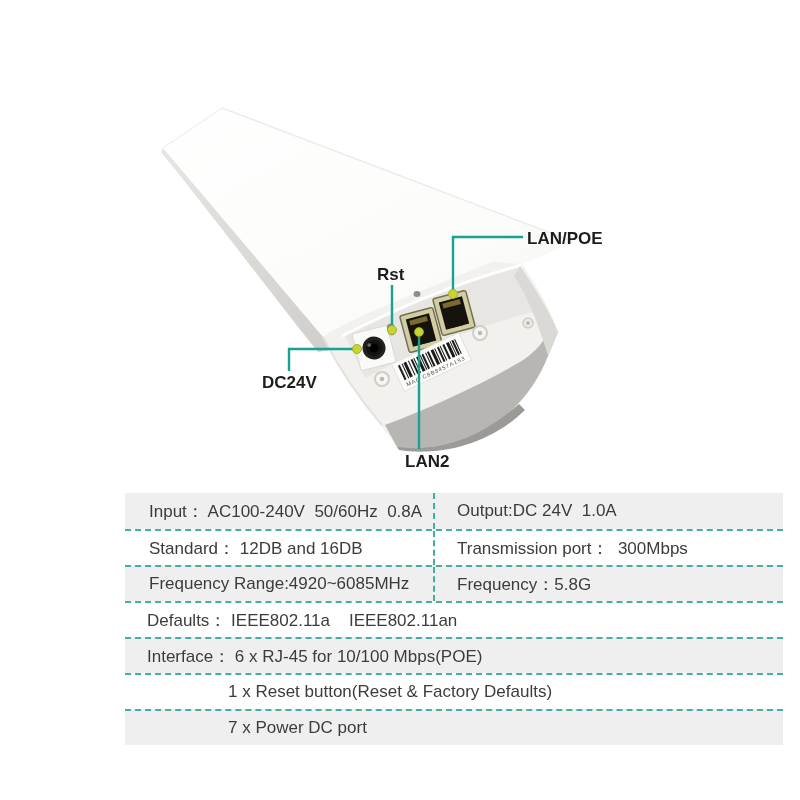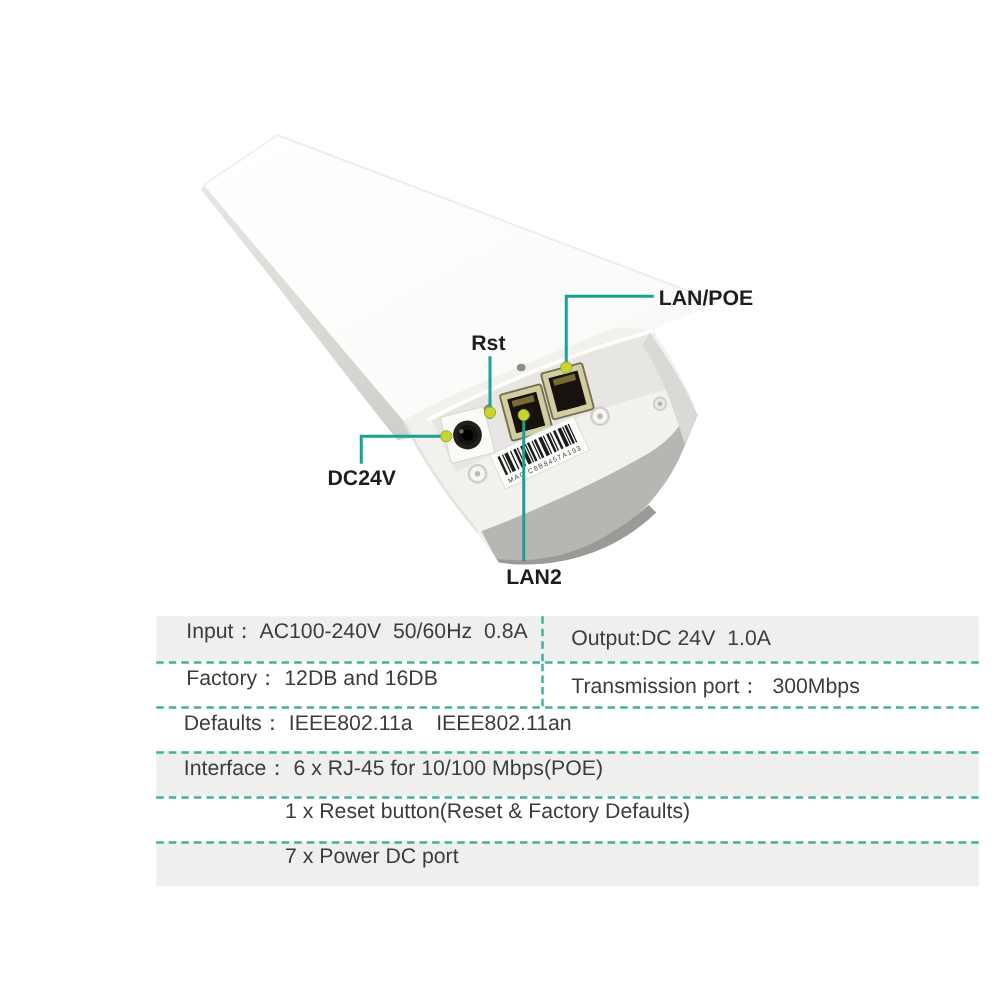--- a/index.html
+++ b/index.html
@@ -7,21 +7,21 @@
     position:relative; width:800px; height:800px; overflow:hidden;
     background:#ffffff; font-family:"Liberation Sans", sans-serif;
   }
   svg.device-art { position:absolute; left:0; top:0; }
 
   .callout-label { font:bold 17px "Liberation Sans", sans-serif; fill:#1d1d1d; }
   .mac-text { font:5.5px "Liberation Sans", sans-serif; fill:#4a4a48; letter-spacing:1px; }
 
   .spec-table { position:absolute; left:125px; top:493px; width:658px; }
   .row {
-    display:flex; height:36px; box-sizing:border-box; 
+    display:flex; height:36px; box-sizing:border-box; align-items:center;
     font-size:17px; color:#3c3c3c;
   }
   .row.sep { border-top:2px dashed #43b09f; }
   .row.alt { background:#efefef; }
   .cell { white-space:pre; }
   .cell.left  { width:308px; padding-left:24px; box-sizing:border-box; }
   .cell.right {
     flex:1; padding-left:22px; box-sizing:border-box; height:100%;
     display:flex; align-items:center; border-left:2px dashed #43b09f;
   }
@@ -158,22 +158,26 @@
     <text class="callout-label" x="262" y="388">DC24V</text>
     <text class="callout-label" x="405" y="467">LAN2</text>
   </svg>
 
   <div class="spec-table">
     <div class="row alt">
       <div class="cell left">Input： AC100-240V  50/60Hz  0.8A</div>
       <div class="cell right">Output:DC 24V  1.0A</div>
     </div>
     <div class="row sep">
-      <div class="cell left">Factory： 12DB and 16DB</div>
+      <div class="cell left">Standard： 12DB and 16DB</div>
       <div class="cell right">Transmission port：  300Mbps</div>
+    </div>
+    <div class="row sep alt">
+      <div class="cell left">Frequency Range:4920~6085MHz</div>
+      <div class="cell right">Frequency：5.8G</div>
     </div>
     <div class="row sep">
       <div class="cell full">Defaults： IEEE802.11a    IEEE802.11an</div>
     </div>
     <div class="row sep alt">
       <div class="cell full">Interface： 6 x RJ-45 for 10/100 Mbps(POE)</div>
     </div>
     <div class="row sep">
       <div class="cell full indent">1 x Reset button(Reset &amp; Factory Defaults)</div>
     </div>

